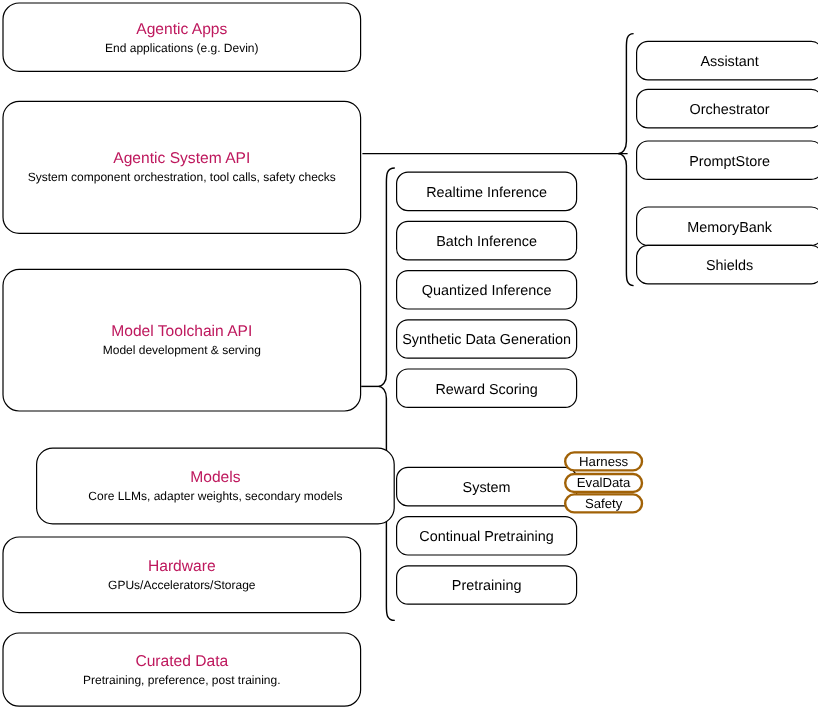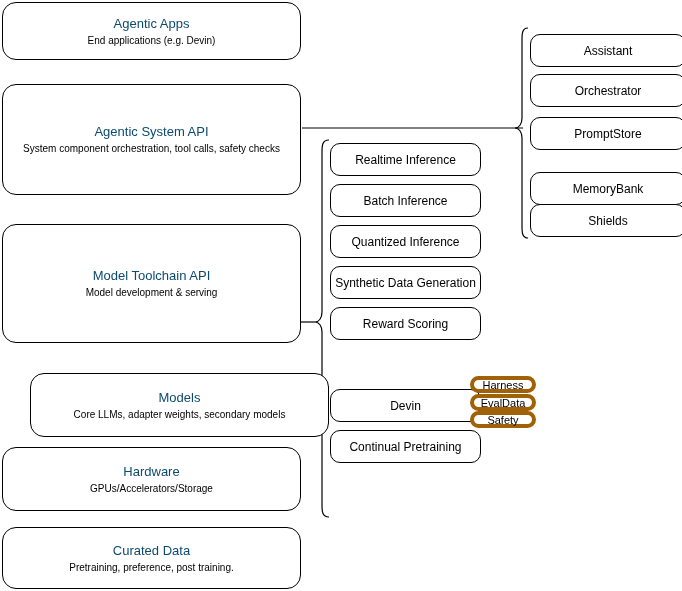--- a/index.html
+++ b/index.html
@@ -36,21 +36,21 @@
 
   
   .layer-box {
     left: 2px;
     width: 299px;
     border-radius: 14px;
   }
   .layer-title {
     font-size: 13px;
     line-height: 16px;
-    color: #0c4a6e;
+    color: #be185d;
     text-align: center;
   }
   .layer-sub {
     font-size: 10px;
     line-height: 12px;
     margin-top: 3px;
     color: #000000;
   }
 
   
@@ -61,21 +61,21 @@
     line-height: 14px;
   }
   .mid-box { left: 330px; width: 151px; }
   .right-box { left: 530px; width: 156px; }
 
   
   .pill {
     position: absolute;
     box-sizing: border-box;
     background: #ffffff;
-    border: 4px solid #a16207;
+    border: 2px solid #a16207;
     border-radius: 999px;
     font-size: 11px;
     line-height: 12px;
     display: flex;
     align-items: center;
     justify-content: center;
     text-align: center;
     height: 17px;
     width: 66px;
   }
@@ -151,22 +151,23 @@
   <div class="box layer-box" style="top:527px; height:62px;">
     <div class="layer-title">Curated Data</div>
     <div class="layer-sub">Pretraining, preference, post training.</div>
   </div>
 
   <div class="box comp-box mid-box" style="top:143px;">Realtime Inference</div>
   <div class="box comp-box mid-box" style="top:184px;">Batch Inference</div>
   <div class="box comp-box mid-box" style="top:225px;">Quantized Inference</div>
   <div class="box comp-box mid-box" style="top:266px;">Synthetic Data Generation</div>
   <div class="box comp-box mid-box" style="top:307px;">Reward Scoring</div>
-  <div class="box comp-box mid-box" style="top:389px;">Devin</div>
+  <div class="box comp-box mid-box" style="top:389px;">System</div>
   <div class="box comp-box mid-box" style="top:430px;">Continual Pretraining</div>
+  <div class="box comp-box mid-box" style="top:471px;">Pretraining</div>
 
   <div class="pill" style="left:470px; top:376px;">Harness</div>
   <div class="pill" style="left:470px; top:394px;">EvalData</div>
   <div class="pill" style="left:470px; top:411px;">Safety</div>
 
   <div class="box comp-box right-box" style="top:34px;">Assistant</div>
   <div class="box comp-box right-box" style="top:74px;">Orchestrator</div>
   <div class="box comp-box right-box" style="top:117px;">PromptStore</div>
   <div class="box comp-box right-box" style="top:172px;">MemoryBank</div>
   <div class="box comp-box right-box" style="top:204px;">Shields</div>

